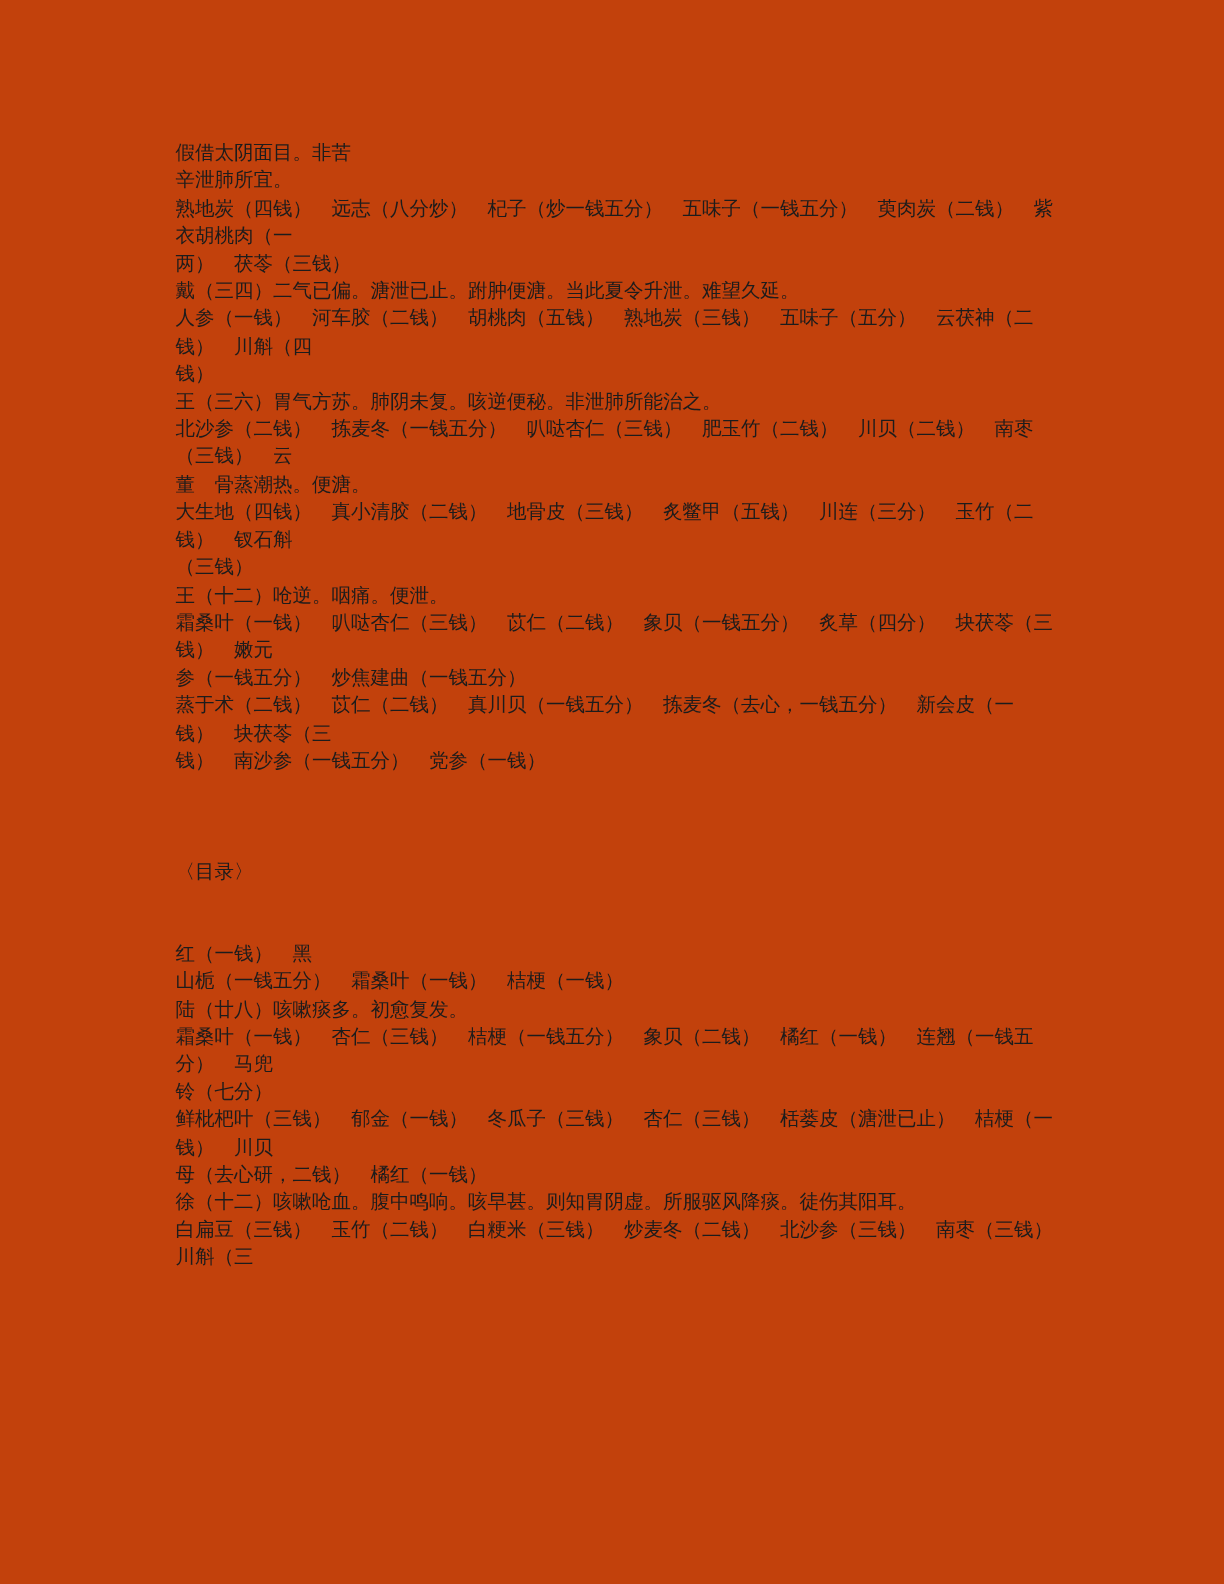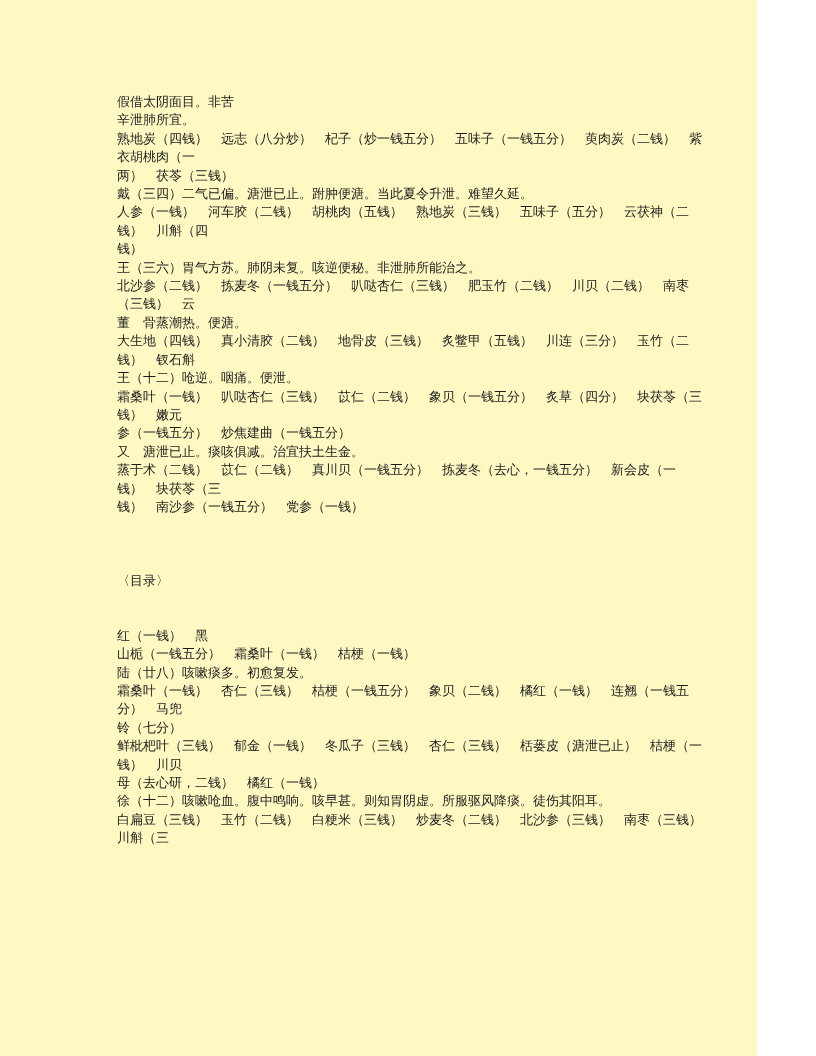--- a/index.html
+++ b/index.html
@@ -2,23 +2,23 @@
 <html><head>
 <meta charset="utf-8">
 <style>
   html, body {
     margin: 0;
     padding: 0;
     background: #ffffff;
   }
   .page {
     position: relative;
-    width: 757px;
+    width: 816px;
     height: 1056px;
-    background: #fef9c3;
+    background: #c2410c;
     overflow: hidden;
   }
   .doc-text {
     position: absolute;
     left: 117px;
     top: 93px;
     width: 592px;
     font-family: "Liberation Serif", "DejaVu Serif", serif;
     font-size: 13px;
     line-height: 18.42px;
@@ -43,25 +43,25 @@
       <div class="line">戴（三四）二气已偏。溏泄已止。跗肿便溏。当此夏令升泄。难望久延。</div>
       <div class="line">人参（一钱）　河车胶（二钱）　胡桃肉（五钱）　熟地炭（三钱）　五味子（五分）　云茯神（二</div>
       <div class="line">钱）　川斛（四</div>
       <div class="line">钱）</div>
       <div class="line">王（三六）胃气方苏。肺阴未复。咳逆便秘。非泄肺所能治之。</div>
       <div class="line">北沙参（二钱）　拣麦冬（一钱五分）　叭哒杏仁（三钱）　肥玉竹（二钱）　川贝（二钱）　南枣</div>
       <div class="line">（三钱）　云</div>
       <div class="line">董　骨蒸潮热。便溏。</div>
       <div class="line">大生地（四钱）　真小清胶（二钱）　地骨皮（三钱）　炙鳖甲（五钱）　川连（三分）　玉竹（二</div>
       <div class="line">钱）　钗石斛</div>
+      <div class="line">（三钱）</div>
       <div class="line">王（十二）呛逆。咽痛。便泄。</div>
       <div class="line">霜桑叶（一钱）　叭哒杏仁（三钱）　苡仁（二钱）　象贝（一钱五分）　炙草（四分）　块茯苓（三</div>
       <div class="line">钱）　嫩元</div>
       <div class="line">参（一钱五分）　炒焦建曲（一钱五分）</div>
-      <div class="line">又　溏泄已止。痰咳俱减。治宜扶土生金。</div>
       <div class="line">蒸于术（二钱）　苡仁（二钱）　真川贝（一钱五分）　拣麦冬（去心，一钱五分）　新会皮（一</div>
       <div class="line">钱）　块茯苓（三</div>
       <div class="line">钱）　南沙参（一钱五分）　党参（一钱）</div>
       <div class="line">&nbsp;</div>
       <div class="line">&nbsp;</div>
       <div class="line">&nbsp;</div>
       <div class="line">〈目录〉</div>
       <div class="line">&nbsp;</div>
       <div class="line">&nbsp;</div>
       <div class="line">红（一钱）　黑</div>

